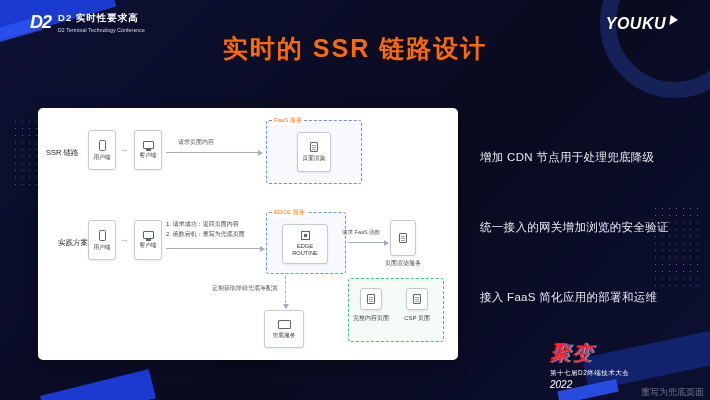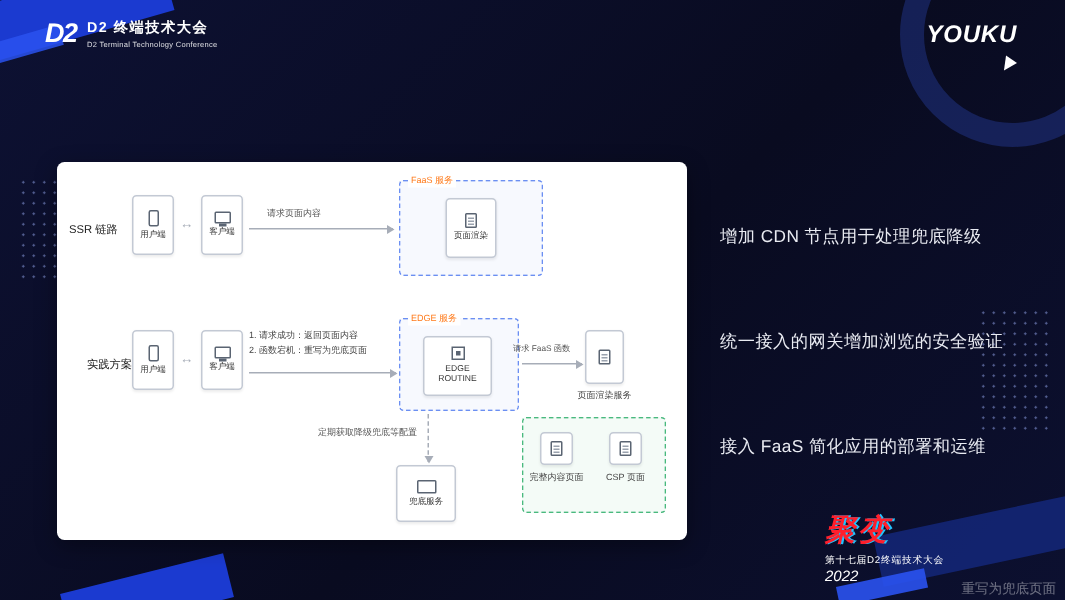--- a/index.html
+++ b/index.html
@@ -23,22 +23,22 @@
   .d-band3 { left:42px; bottom:-12px; width:112px; height:30px; background:#1b3ad0; transform:rotate(-14deg); }
   .d-band4 { right:-24px; bottom:24px; width:150px; height:34px; background:#14287e; transform:rotate(-12deg); opacity:.8; }
   .d-band5 { right:92px; bottom:2px; width:60px; height:13px; background:#2a52f0; transform:rotate(-12deg); opacity:.9; }
 
   
   .logo { position:absolute; left:30px; top:12px; display:flex; align-items:center; gap:7px; }
   .logo-mark { font-size:18px; font-weight:bold; font-style:italic; color:#fff; letter-spacing:-1px; }
   .logo-text { display:flex; flex-direction:column; }
   .logo-title { font-size:9.5px; color:#fff; font-weight:bold; letter-spacing:1px; }
   .logo-sub { font-size:5px; color:rgba(255,255,255,.85); margin-top:2px; letter-spacing:.2px; }
-  .brand { position:absolute; right:32px; top:15px; display:flex; align-items:flex-end; gap:4px;
-    font-size:16px; font-weight:bold; font-style:italic; color:#fff; letter-spacing:.5px;flex-direction:column; }
+  .brand { position:absolute; right:32px; top:15px; display:flex; align-items:flex-start; gap:4px;
+    font-size:16px; font-weight:bold; font-style:italic; color:#fff; letter-spacing:.5px; }
   .brand-play { width:0; height:0; border-left:8px solid #fff; border-top:5px solid transparent; border-bottom:5px solid transparent; transform:skewX(-8deg); }
 
   .title { position:absolute; left:0; right:0; top:32px; text-align:center;
     font-size:25px; font-weight:bold; color:#ff6a00; letter-spacing:2px; }
   .subtitle { position:absolute; left:0; right:0; top:74px; text-align:center;
     font-size:13px; font-weight:bold; color:#f2f3f7; letter-spacing:1px; }
 
   
   .panel { position:absolute; left:38px; top:108px; width:420px; height:252px;
     background:#fff; border-radius:5px; box-shadow:0 4px 14px rgba(0,0,0,.35); }
@@ -98,29 +98,30 @@
   <div class="deco d-circle"></div>
   <div class="deco dots d-dots-left"></div>
   <div class="deco dots d-dots-right"></div>
   <div class="deco d-band3"></div>
   <div class="deco d-band4"></div>
   <div class="deco d-band5"></div>
 
   <div class="logo">
     <span class="logo-mark">D2</span>
     <span class="logo-text">
-      <span class="logo-title">D2 终端技术大会</span>
+      <span class="logo-title">D2 实时性要求高</span>
       <span class="logo-sub">D2 Terminal Technology Conference</span>
     </span>
   </div>
   <div class="brand">
     <span>YOUKU</span>
     <span class="brand-play"></span>
   </div>
 
+  <div class="title">实时的 SSR 链路设计</div>
 
   <div class="panel">
 
     <div class="rowlabel" style="left:8px;top:40px">SSR 链路</div>
     <div class="node" style="left:50px;top:22px;width:28px;height:40px">
       <span class="ic ic-phone"></span>
       <span class="nlabel">用户端</span>
     </div>
     <span class="dbl" style="left:82px;top:36px">↔</span>
     <div class="node" style="left:96px;top:22px;width:28px;height:40px">

